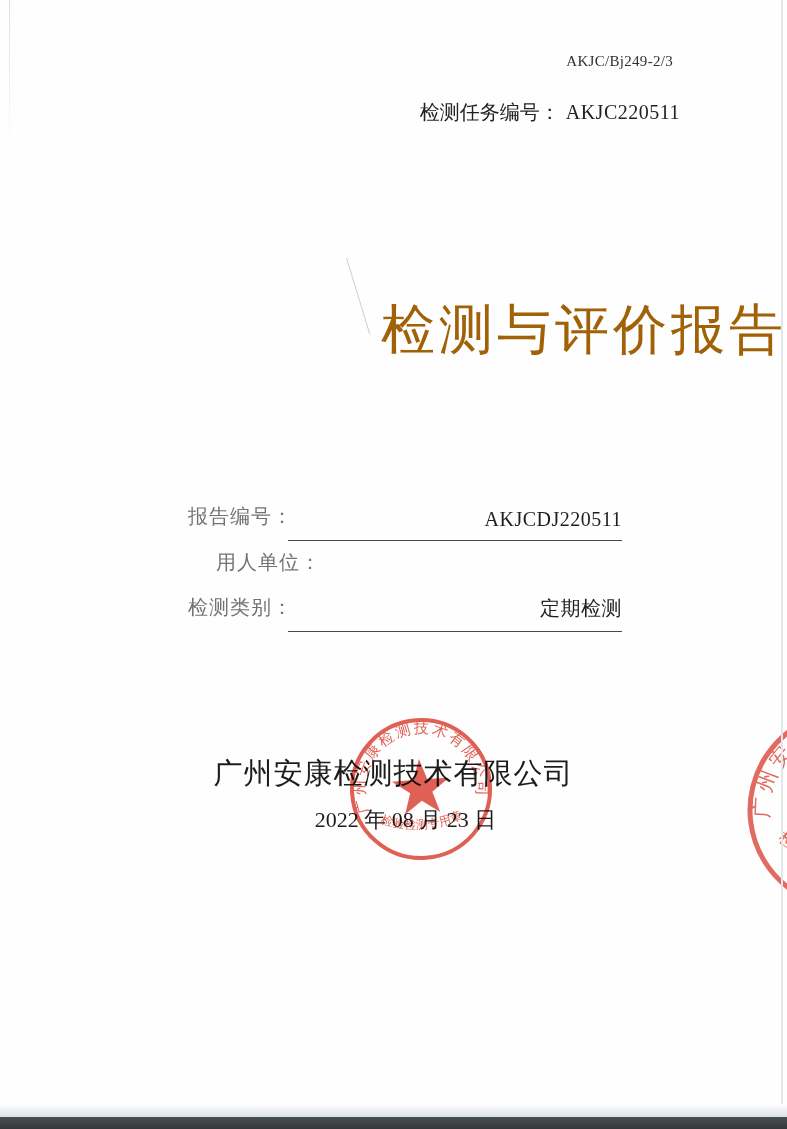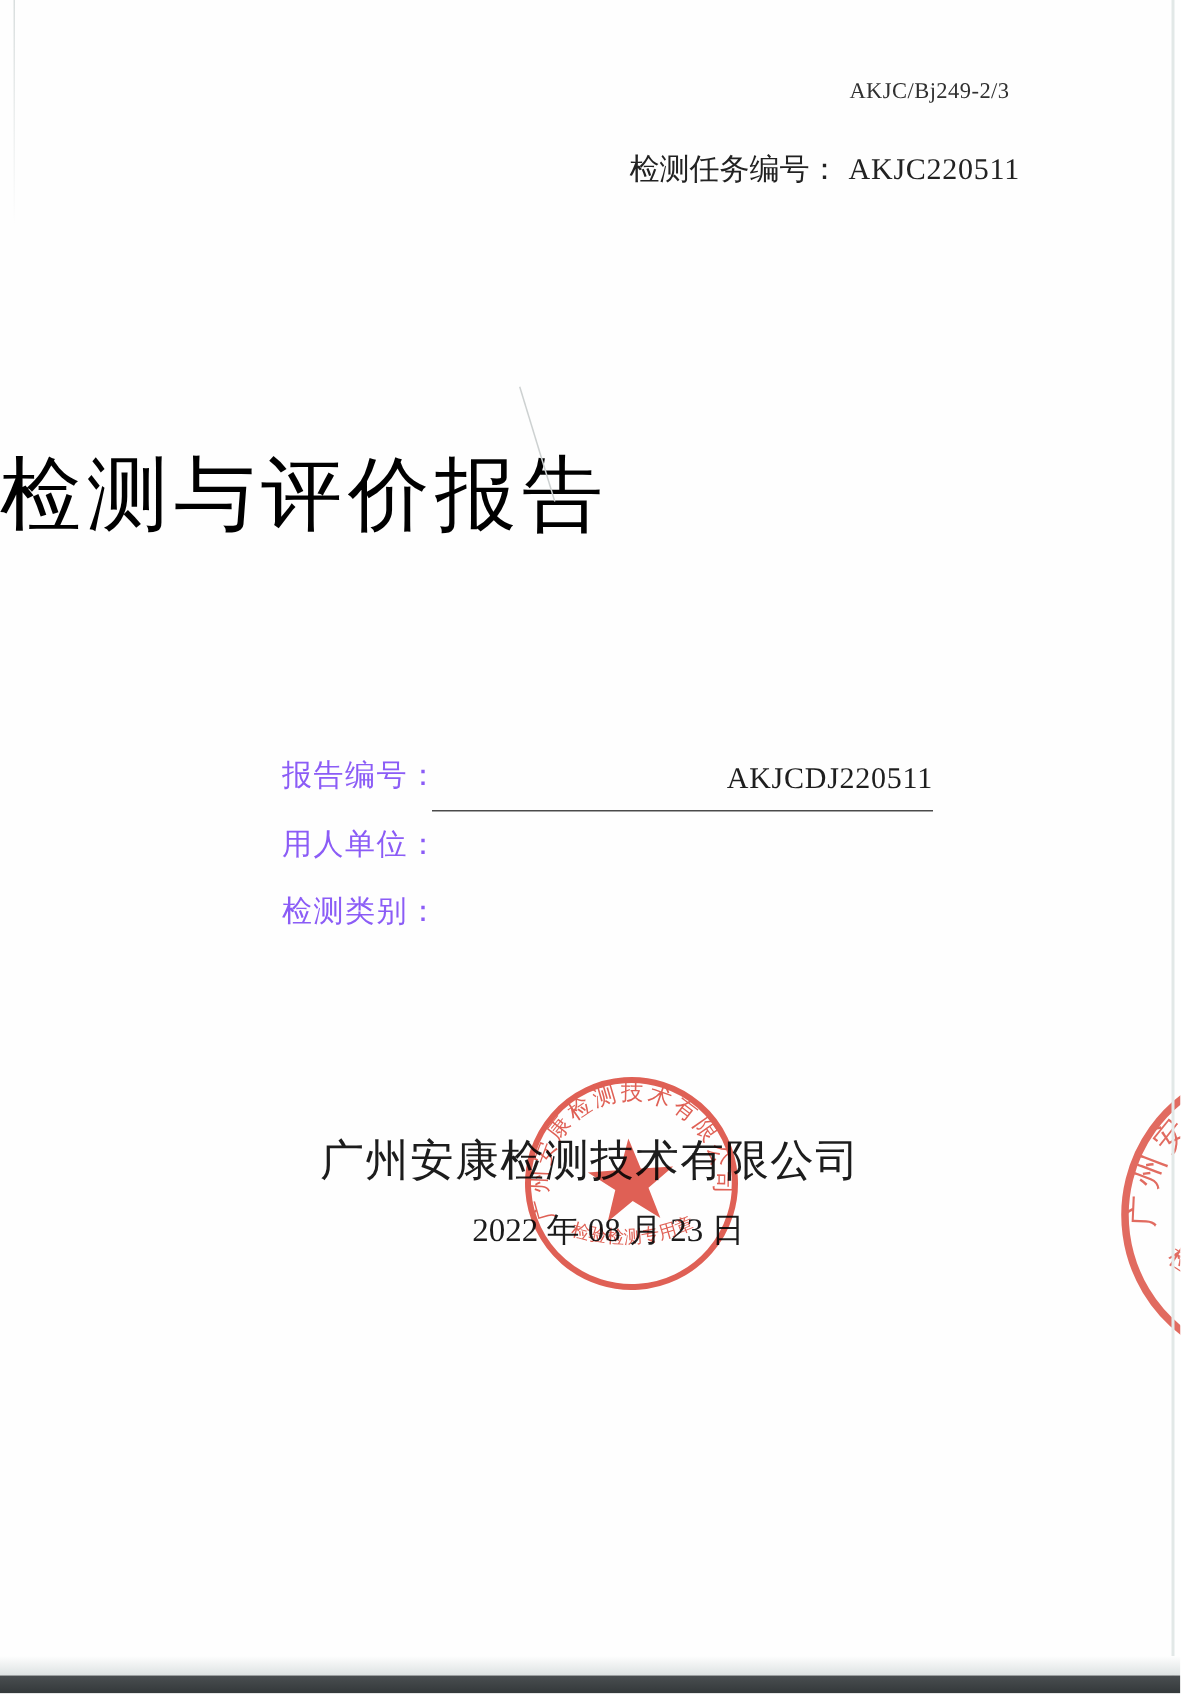--- a/index.html
+++ b/index.html
@@ -17,33 +17,33 @@
     font-size:15px;letter-spacing:.3px;color:#303030;
   }
   .task-line{
     position:absolute;top:99px;right:107px;
     font-size:20px;color:#222;text-align:center;
   }
   .task-line .task-value{margin-left:6px;letter-spacing:.5px;}
   
   .report-title{
     position:absolute;top:294px;left:0;width:787px;
-    margin:0;text-align:left;
+    margin:0;text-align:right;
     font-size:54px;font-weight:500;letter-spacing:4px;
-    color:#000000;
+    color:#a16207;
   }
   
   .form{position:absolute;left:188px;top:503px;width:440px;}
   .form-row{position:absolute;left:0;width:440px;display:flex;align-items:flex-end;}
   .form-row.r0{top:0;}
-  .form-row.r1{top:46px;}
+  .form-row.r1{top:46px;margin-left:28px;}
   .form-row.r2{top:91px;}
   .form-label{
     display:inline-block;width:100px;
-    font-size:20px;letter-spacing:1px;color:#8b5cf6;
+    font-size:20px;letter-spacing:1px;color:#737373;
     padding-bottom:11px;white-space:nowrap;
   }
   .form-value{
     display:inline-block;width:334px;
     text-align:right;font-size:20px;color:#1e1e1e;
     letter-spacing:.5px;
     border-bottom:1.6px solid #4a4a4a;
     padding-bottom:9px;white-space:nowrap;
   }
   
@@ -97,20 +97,21 @@
   <div class="form">
     <div class="form-row r0">
       <span class="form-label">报告编号：</span>
       <span class="form-value">AKJCDJ220511</span>
     </div>
     <div class="form-row r1">
       <span class="form-label">用人单位：</span>
     </div>
     <div class="form-row r2">
       <span class="form-label">检测类别：</span>
+      <span class="form-value">定期检测</span>
     </div>
   </div>
 
   <div class="company-name">广州安康检测技术有限公司</div>
   <div class="issue-date">2022 年 08 月 23 日</div>
 
   <svg class="stamp stamp-main" width="170" height="170" viewBox="0 0 170 170">
     <defs>
       <path id="sealTopArc" d="M 32.4 104.2 A 56 56 0 1 1 137.6 104.2" fill="none"></path>
       <path id="sealBotArc" d="M 42 116 Q 85 133 128 116" fill="none"></path>

